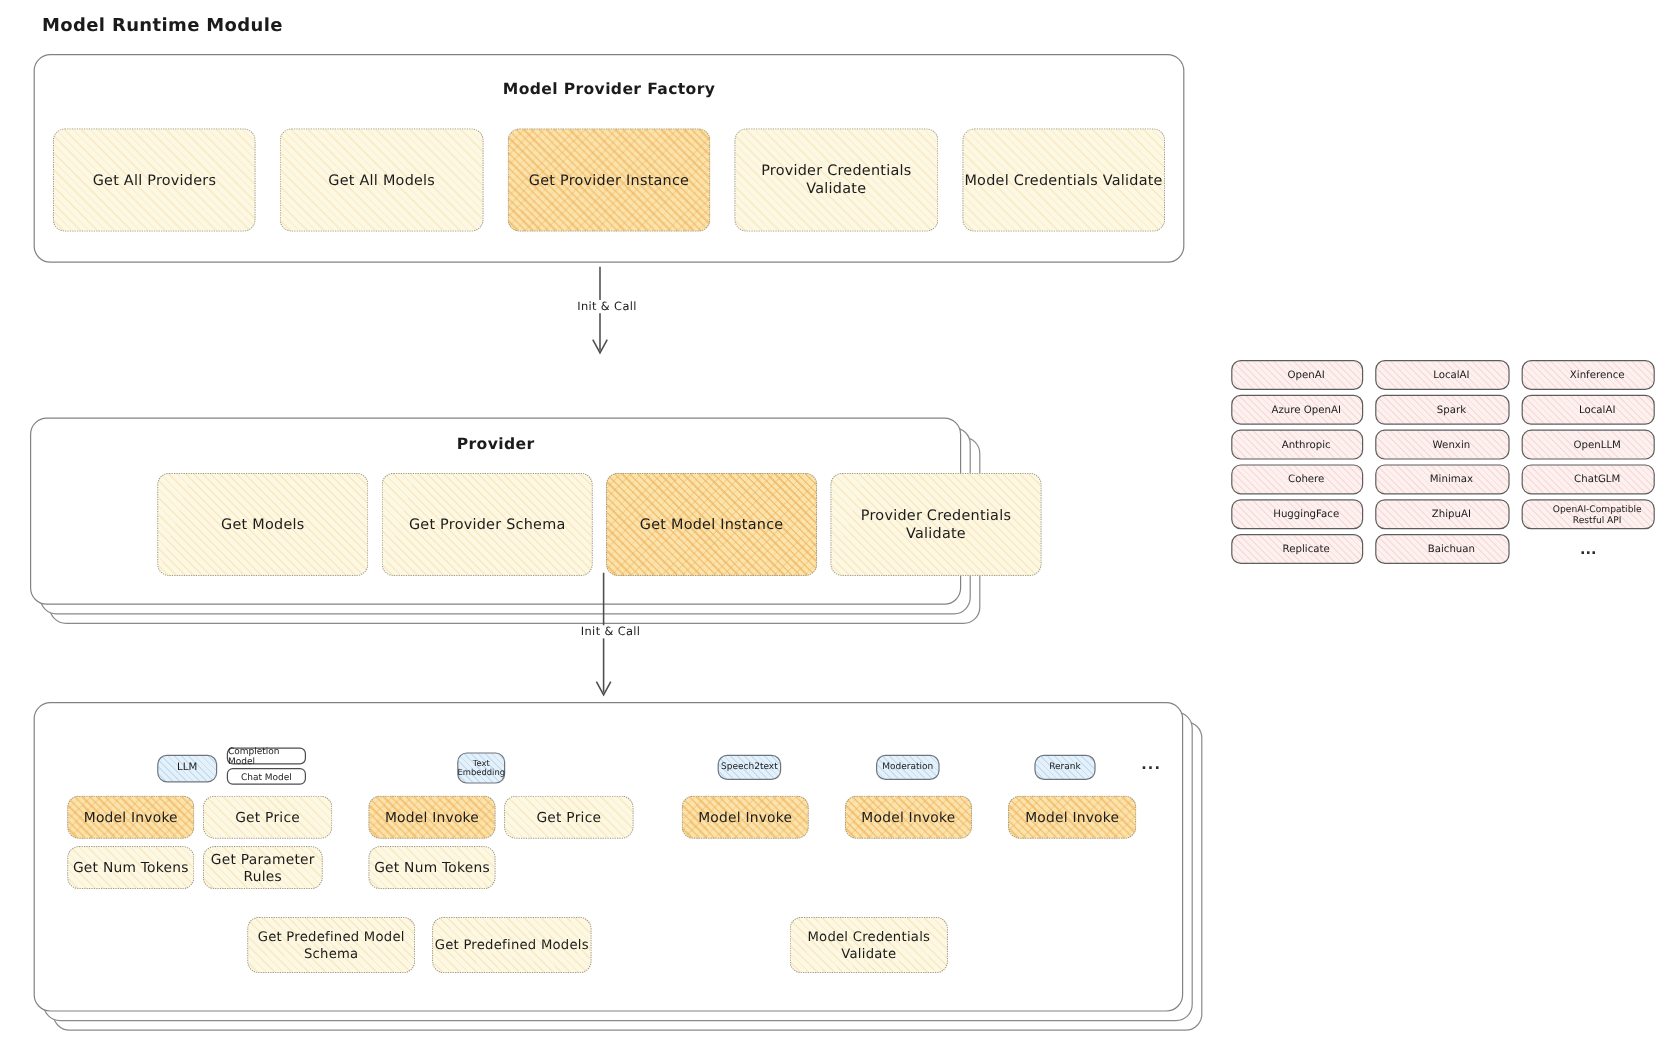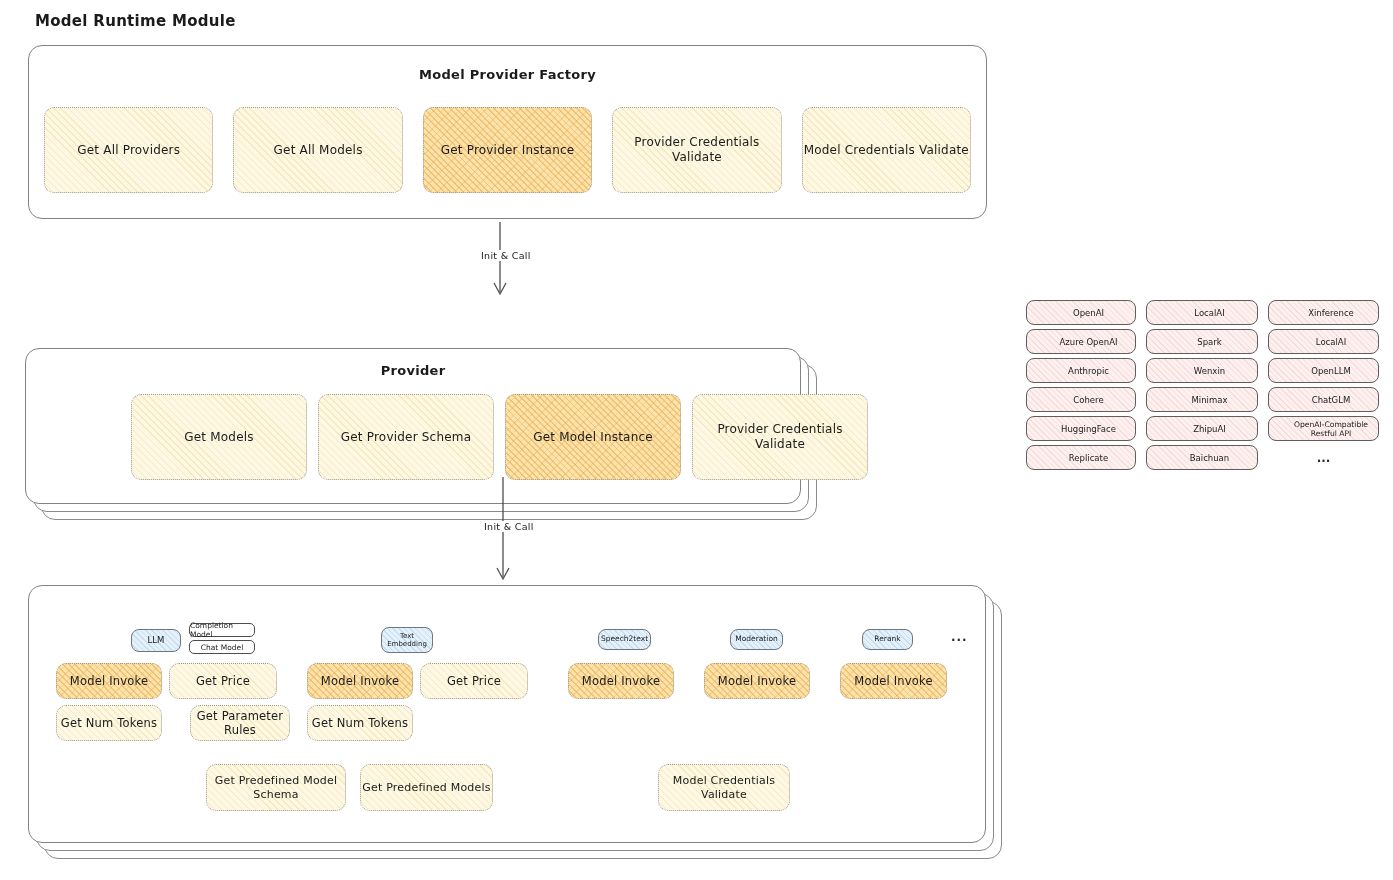--- a/index.html
+++ b/index.html
@@ -122,36 +122,36 @@
 
   <div class="abs" style="left:28px;top:585px;width:958px;height:258px;">
     <div class="ghost g2"></div>
     <div class="ghost g1"></div>
     <div class="panel-front">
 
 
       <div class="pill-blue abs" style="left:102px;top:43px;width:50px;height:23px;">LLM</div>
       <div class="mini-tab abs" style="left:160px;top:37px;width:66px;height:14px;">Completion Model</div>
       <div class="mini-tab abs" style="left:160px;top:54px;width:66px;height:14px;">Chat Model</div>
-      <div class="pill-blue abs" style="left:352px;top:41px;width:52px;height:26px;font-size:7px;padding:1px;">Text Embedding</div>
+      <div class="pill-blue abs" style="left:352px;top:41px;width:40px;height:26px;font-size:7px;padding:1px;">Text Embedding</div>
       <div class="pill-blue abs" style="left:569px;top:43px;width:53px;height:21px;font-size:7.5px;">Speech2text</div>
       <div class="pill-blue abs" style="left:701px;top:43px;width:53px;height:21px;font-size:7.5px;">Moderation</div>
       <div class="pill-blue abs" style="left:833px;top:43px;width:51px;height:21px;font-size:7.5px;">Rerank</div>
       <div class="abs ellipsis" style="left:922px;top:44px;">...</div>
 
       <div class="node mid hl abs" style="left:27px;top:77px;width:106px;height:36px;">Model Invoke</div>
       <div class="node mid abs" style="left:140px;top:77px;width:108px;height:36px;">Get Price</div>
       <div class="node mid hl abs" style="left:278px;top:77px;width:106px;height:36px;">Model Invoke</div>
       <div class="node mid abs" style="left:391px;top:77px;width:108px;height:36px;">Get Price</div>
       <div class="node mid hl abs" style="left:539px;top:77px;width:106px;height:36px;">Model Invoke</div>
       <div class="node mid hl abs" style="left:675px;top:77px;width:106px;height:36px;">Model Invoke</div>
       <div class="node mid hl abs" style="left:811px;top:77px;width:107px;height:36px;">Model Invoke</div>
 
       <div class="node mid abs" style="left:27px;top:119px;width:106px;height:36px;">Get Num Tokens</div>
-      <div class="node mid abs" style="left:140px;top:119px;width:100px;height:36px;margin-left:21px;">Get Parameter Rules</div>
+      <div class="node mid abs" style="left:140px;top:119px;width:100px;height:36px;">Get Parameter Rules</div>
       <div class="node mid abs" style="left:278px;top:119px;width:106px;height:36px;">Get Num Tokens</div>
 
       <div class="node abs" style="left:177px;top:178px;width:140px;height:47px;font-size:11px;">Get Predefined Model Schema</div>
       <div class="node abs" style="left:331px;top:178px;width:133px;height:47px;font-size:11px;">Get Predefined Models</div>
       <div class="node abs" style="left:629px;top:178px;width:132px;height:47px;font-size:11px;">Model Credentials Validate</div>
     </div>
   </div>
 
 </div>
 

